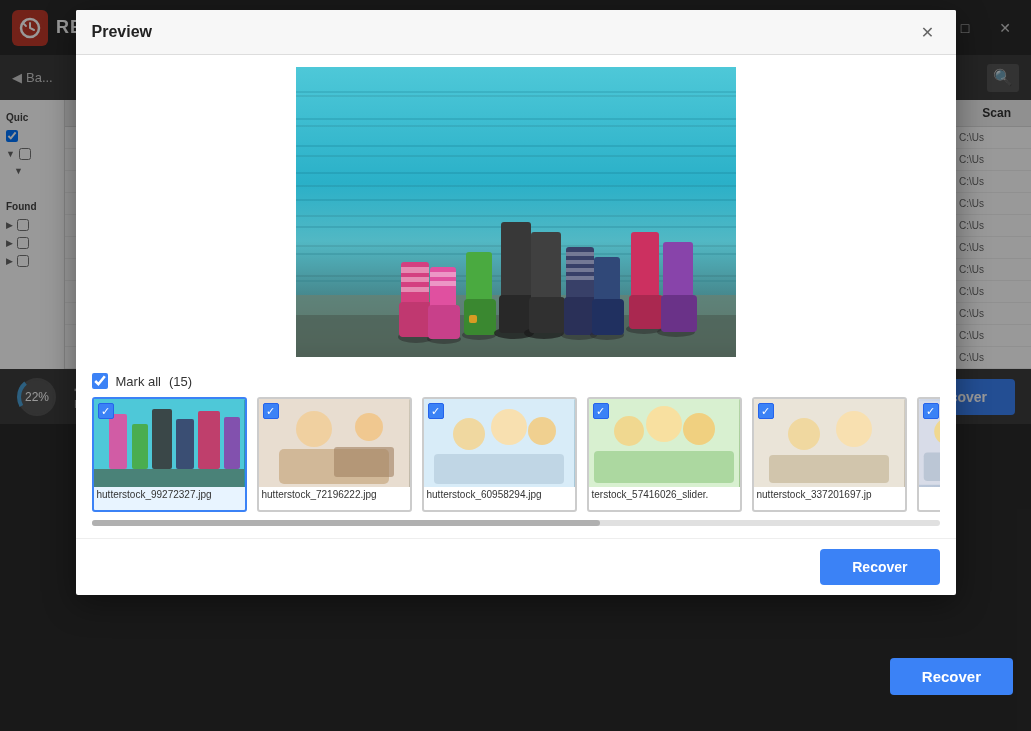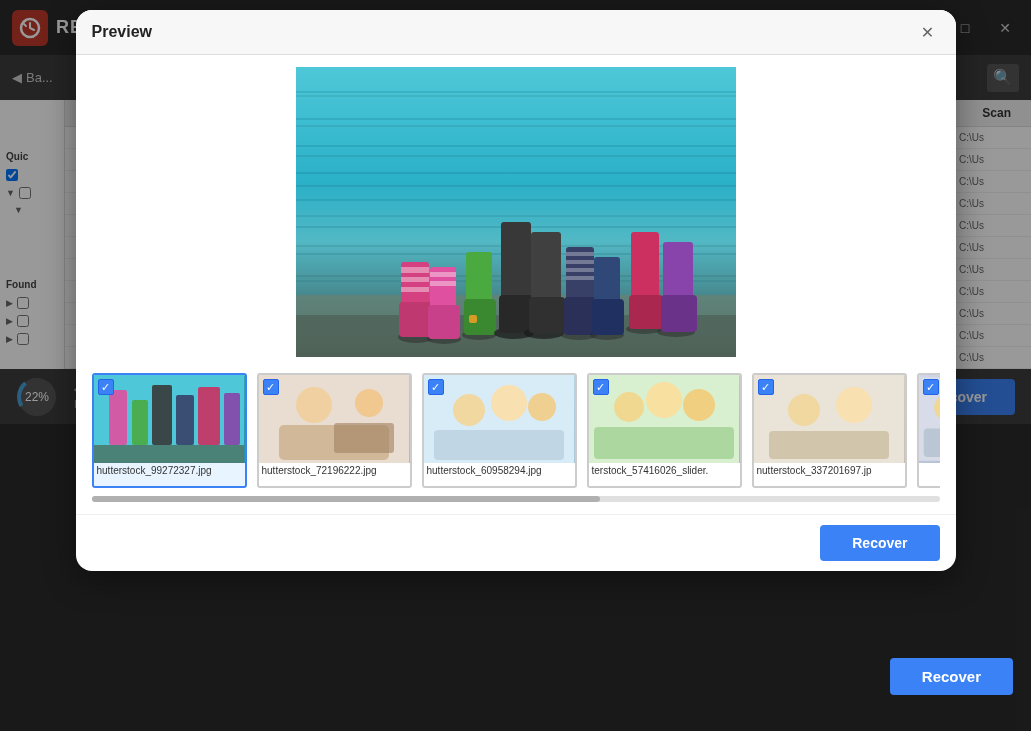--- a/index.html
+++ b/index.html
@@ -109,21 +109,20 @@
       padding: 8px 4px;
       overflow: hidden;
     }
     .sidebar-section {
       font-size: 10px;
       color: #444;
       font-weight: bold;
       padding: 4px 2px;
       white-space: nowrap;
       overflow: hidden;
-      margin-top: 39px;
     }
     .sidebar-item {
       display: flex;
       align-items: center;
       gap: 4px;
       padding: 3px 2px;
       font-size: 10px;
       color: #333;
       cursor: pointer;
     }
@@ -199,21 +198,21 @@
       top: 0; left: 0; right: 0; bottom: 0;
       background: rgba(0,0,0,0.4);
       z-index: 100;
       display: flex;
       align-items: flex-start;
       justify-content: center;
       padding-top: 10px;
     }
     .dialog {
       background: white;
-      border-radius: 16px;
+      border-radius: 2px;
       width: 880px;
       box-shadow: 0 8px 32px rgba(0,0,0,0.4);
       overflow: hidden;
       display: flex;
       flex-direction: column;
     }
     .dialog-header {
       background: #f7f7f7;
       border-bottom: 1px solid #ddd;
       padding: 10px 16px;
@@ -585,20 +584,25 @@
             <rect x="335" y="165" width="28" height="97" rx="3" fill="#cc3060"></rect>
             <rect x="333" y="228" width="34" height="34" rx="4" fill="#aa2850"></rect>
 
             <ellipse cx="380" cy="265" rx="19" ry="5" fill="#2a2a2a" opacity="0.5"></ellipse>
             <rect x="367" y="175" width="30" height="90" rx="3" fill="#8844aa"></rect>
             <rect x="365" y="228" width="36" height="37" rx="4" fill="#6a3288"></rect>
           </svg>
         </div>
       </div>
 
+      <div class="dialog-markall">
+        <input type="checkbox" checked="" style="width: 16px; height: 16px; accent-color: rgb(59, 130, 246);">
+        <span>Mark all</span>
+        <span>(15)</span>
+      </div>
 
       <div class="dialog-thumbnails">
 
         <div class="thumb selected">
           <div class="thumb-checkbox">✓</div>
           <div class="thumb-img thumb-color-1">
             <svg width="150" height="88" viewBox="0 0 150 88">
               <rect width="150" height="88" fill="#4ec8d8"></rect>
               <rect y="70" width="150" height="18" fill="#4a7060" opacity="0.8"></rect>
               <rect x="15" y="15" width="18" height="55" rx="2" fill="#e050a0" opacity="0.9"></rect>

